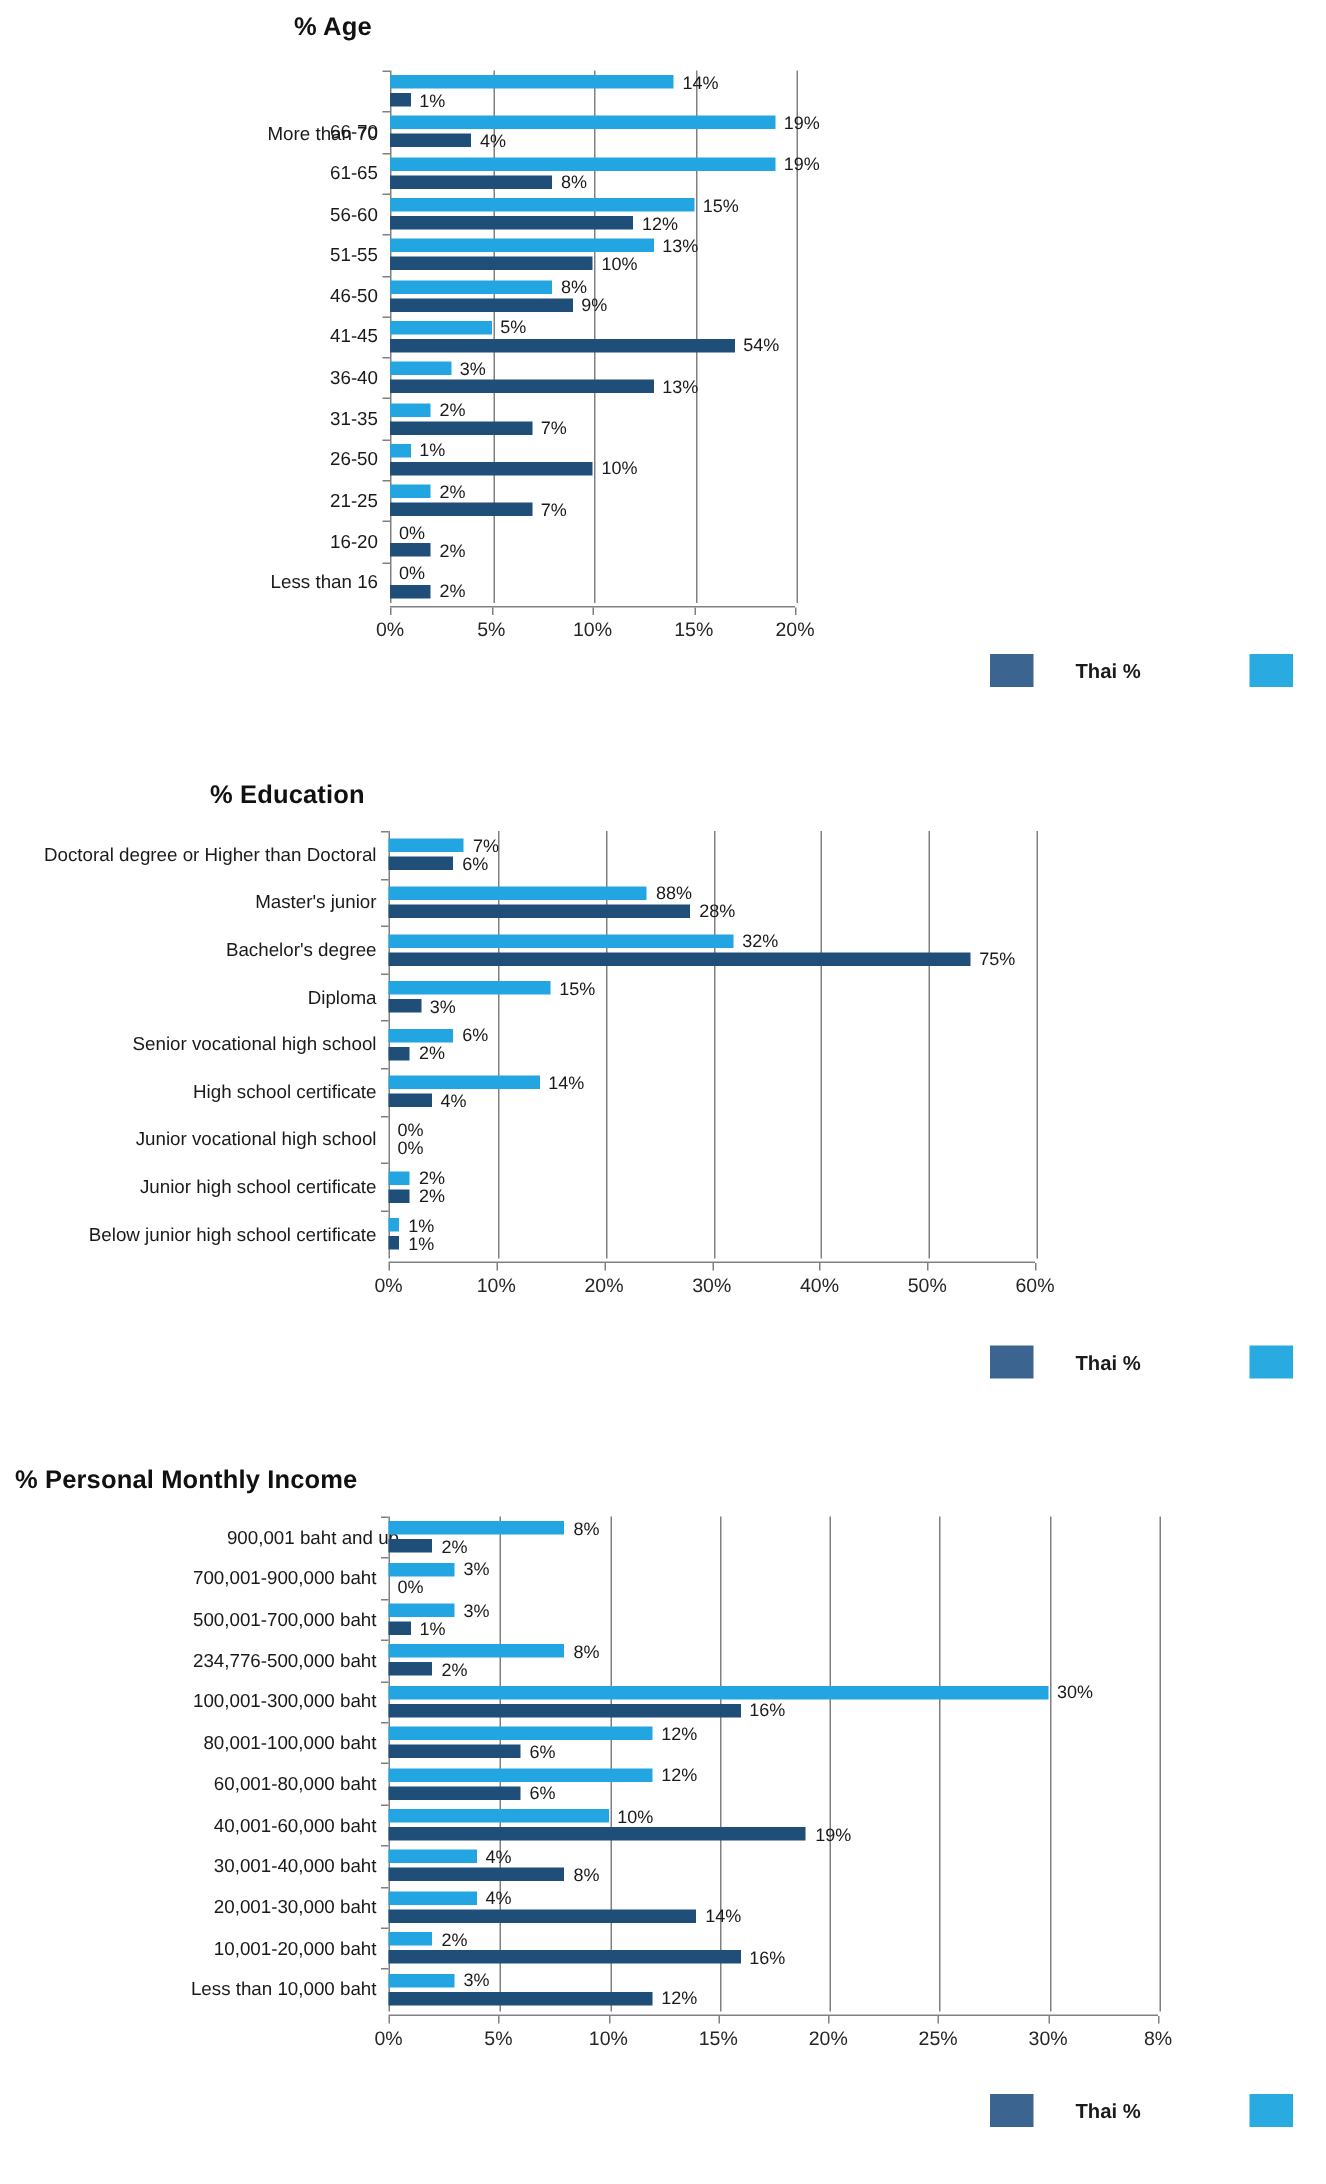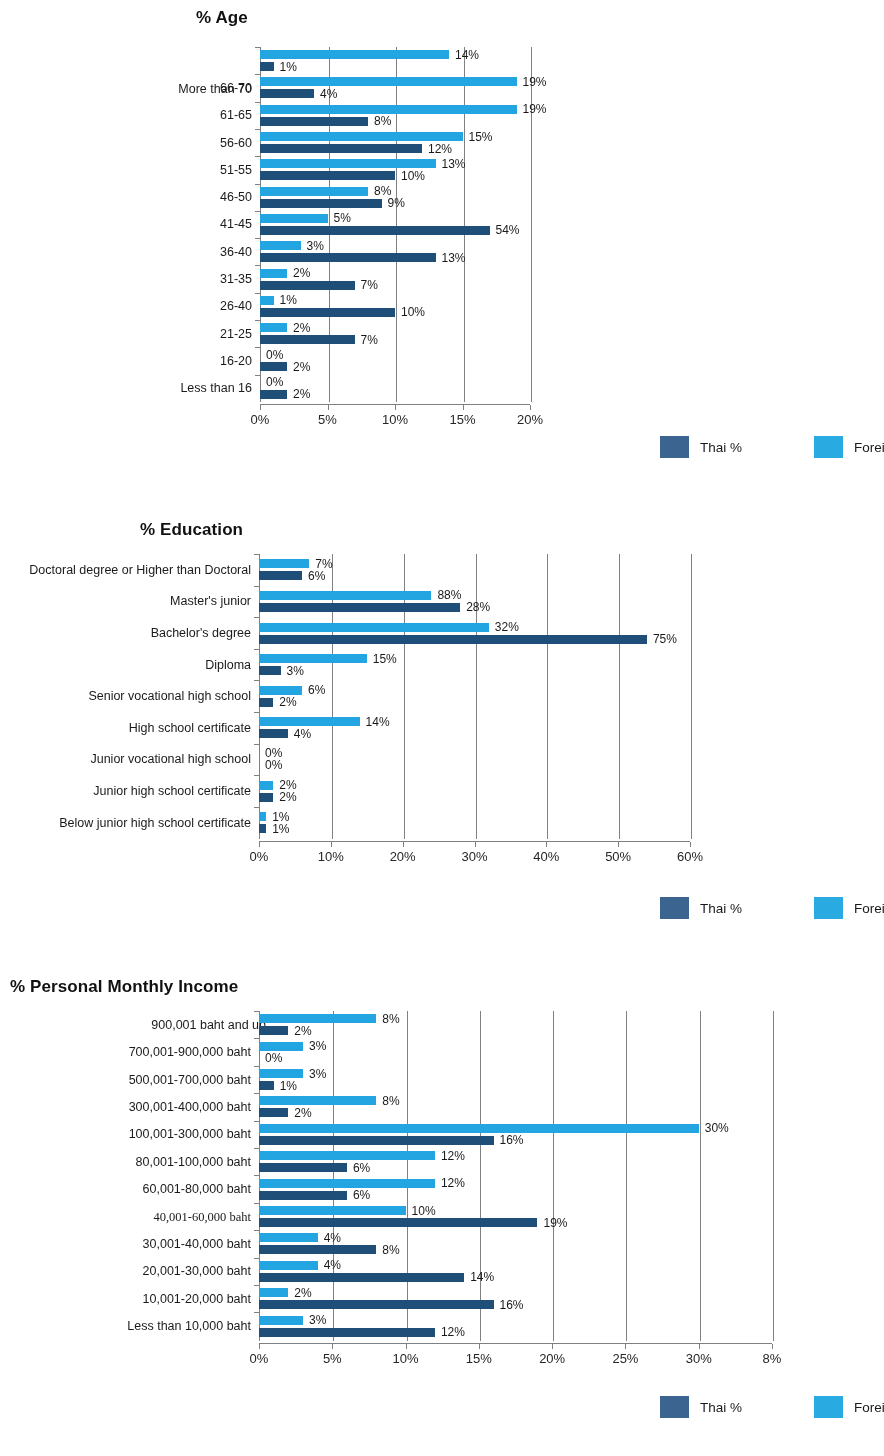--- a/index.html
+++ b/index.html
@@ -65,21 +65,21 @@
     transform: translateY(-50%);
   }
 
   
   .legend {
     position: absolute;
     display: flex;
     align-items: center;
     gap: 12px;
   }
-  .legend-item { display: flex; align-items: center; gap: 11px; }
+  .legend-item { display: flex; align-items: center; gap: 28px; font-weight: bold; }
   .swatch { width: 29px; height: 22px; display: block; }
   .swatch.thai { background: #3C6490; }
   .swatch.for  { background: #29ABE2; }
   .legend-text { font-size: 13.5px; color: #1a1a1a; white-space: nowrap; }
   .legend-gap { width: 48px; }
 </style>
 </head>
 <body>
 
 <div class="page">
@@ -151,21 +151,21 @@
       <div class="bar-value" style="left: 306.5px; top: 245.75px;">3%</div>
       <div class="bar thai" style="left: 260px; top: 253.25px; width: 175.5px; height: 9px;"></div>
       <div class="bar-value" style="left: 441.5px; top: 257.75px;">13%</div>
       <div style="position: absolute; left: 255px; top: 265.4px; width: 5px; height: 1px; background: rgb(128, 128, 128);"></div>
       <div class="cat-label" style="left: 12px; width: 240px; top: 279.05px;">31-35</div>
       <div class="bar for" style="left: 260px; top: 268.55px; width: 27px; height: 9px;"></div>
       <div class="bar-value" style="left: 293px; top: 273.05px;">2%</div>
       <div class="bar thai" style="left: 260px; top: 280.55px; width: 94.5px; height: 9px;"></div>
       <div class="bar-value" style="left: 360.5px; top: 285.05px;">7%</div>
       <div style="position: absolute; left: 255px; top: 292.7px; width: 5px; height: 1px; background: rgb(128, 128, 128);"></div>
-      <div class="cat-label" style="left: 12px; width: 240px; top: 306.35px;">26-40</div>
+      <div class="cat-label" style="left: 12px; width: 240px; top: 306.35px;">26-50</div>
       <div class="bar for" style="left: 260px; top: 295.85px; width: 13.5px; height: 9px;"></div>
       <div class="bar-value" style="left: 279.5px; top: 300.35px;">1%</div>
       <div class="bar thai" style="left: 260px; top: 307.85px; width: 135px; height: 9px;"></div>
       <div class="bar-value" style="left: 401px; top: 312.35px;">10%</div>
       <div style="position: absolute; left: 255px; top: 320px; width: 5px; height: 1px; background: rgb(128, 128, 128);"></div>
       <div class="cat-label" style="left: 12px; width: 240px; top: 333.65px;">21-25</div>
       <div class="bar for" style="left: 260px; top: 323.15px; width: 27px; height: 9px;"></div>
       <div class="bar-value" style="left: 293px; top: 327.65px;">2%</div>
       <div class="bar thai" style="left: 260px; top: 335.15px; width: 94.5px; height: 9px;"></div>
       <div class="bar-value" style="left: 360.5px; top: 339.65px;">7%</div>
@@ -319,21 +319,21 @@
       <div class="bar for" style="left: 259px; top: 1041.6px; width: 43.9714px; height: 9px;"></div>
       <div class="bar-value" style="left: 308.971px; top: 1046.1px;">3%</div>
       <div class="bar-value" style="left: 265px; top: 1058.1px;">0%</div>
       <div style="position: absolute; left: 254px; top: 1065.8px; width: 5px; height: 1px; background: rgb(128, 128, 128);"></div>
       <div class="cat-label" style="left: 11px; width: 240px; top: 1079.5px;">500,001-700,000 baht</div>
       <div class="bar for" style="left: 259px; top: 1069px; width: 43.9714px; height: 9px;"></div>
       <div class="bar-value" style="left: 308.971px; top: 1073.5px;">3%</div>
       <div class="bar thai" style="left: 259px; top: 1081px; width: 14.6571px; height: 9px;"></div>
       <div class="bar-value" style="left: 279.657px; top: 1085.5px;">1%</div>
       <div style="position: absolute; left: 254px; top: 1093.2px; width: 5px; height: 1px; background: rgb(128, 128, 128);"></div>
-      <div class="cat-label" style="left: 11px; width: 240px; top: 1106.9px;">300,001-400,000 baht</div>
+      <div class="cat-label" style="left: 11px; width: 240px; top: 1106.9px;">234,776-500,000 baht</div>
       <div class="bar for" style="left: 259px; top: 1096.4px; width: 117.257px; height: 9px;"></div>
       <div class="bar-value" style="left: 382.257px; top: 1100.9px;">8%</div>
       <div class="bar thai" style="left: 259px; top: 1108.4px; width: 29.3143px; height: 9px;"></div>
       <div class="bar-value" style="left: 294.314px; top: 1112.9px;">2%</div>
       <div style="position: absolute; left: 254px; top: 1120.6px; width: 5px; height: 1px; background: rgb(128, 128, 128);"></div>
       <div class="cat-label" style="left: 11px; width: 240px; top: 1134.3px;">100,001-300,000 baht</div>
       <div class="bar for" style="left: 259px; top: 1123.8px; width: 439.714px; height: 9px;"></div>
       <div class="bar-value" style="left: 704.714px; top: 1128.3px;">30%</div>
       <div class="bar thai" style="left: 259px; top: 1135.8px; width: 234.514px; height: 9px;"></div>
       <div class="bar-value" style="left: 499.514px; top: 1140.3px;">16%</div>
@@ -343,21 +343,21 @@
       <div class="bar-value" style="left: 440.886px; top: 1155.7px;">12%</div>
       <div class="bar thai" style="left: 259px; top: 1163.2px; width: 87.9429px; height: 9px;"></div>
       <div class="bar-value" style="left: 352.943px; top: 1167.7px;">6%</div>
       <div style="position: absolute; left: 254px; top: 1175.4px; width: 5px; height: 1px; background: rgb(128, 128, 128);"></div>
       <div class="cat-label" style="left: 11px; width: 240px; top: 1189.1px;">60,001-80,000 baht</div>
       <div class="bar for" style="left: 259px; top: 1178.6px; width: 175.886px; height: 9px;"></div>
       <div class="bar-value" style="left: 440.886px; top: 1183.1px;">12%</div>
       <div class="bar thai" style="left: 259px; top: 1190.6px; width: 87.9429px; height: 9px;"></div>
       <div class="bar-value" style="left: 352.943px; top: 1195.1px;">6%</div>
       <div style="position: absolute; left: 254px; top: 1202.8px; width: 5px; height: 1px; background: rgb(128, 128, 128);"></div>
-      <div class="cat-label" style="left: 11px; width: 240px; top: 1216.5px; font-family: Liberation Serif, serif;">40,001-60,000 baht</div>
+      <div class="cat-label" style="left: 11px; width: 240px; top: 1216.5px;">40,001-60,000 baht</div>
       <div class="bar for" style="left: 259px; top: 1206px; width: 146.571px; height: 9px;"></div>
       <div class="bar-value" style="left: 411.571px; top: 1210.5px;">10%</div>
       <div class="bar thai" style="left: 259px; top: 1218px; width: 278.486px; height: 9px;"></div>
       <div class="bar-value" style="left: 543.486px; top: 1222.5px;">19%</div>
       <div style="position: absolute; left: 254px; top: 1230.2px; width: 5px; height: 1px; background: rgb(128, 128, 128);"></div>
       <div class="cat-label" style="left: 11px; width: 240px; top: 1243.9px;">30,001-40,000 baht</div>
       <div class="bar for" style="left: 259px; top: 1233.4px; width: 58.6286px; height: 9px;"></div>
       <div class="bar-value" style="left: 323.629px; top: 1237.9px;">4%</div>
       <div class="bar thai" style="left: 259px; top: 1245.4px; width: 117.257px; height: 9px;"></div>
       <div class="bar-value" style="left: 382.257px; top: 1249.9px;">8%</div>

